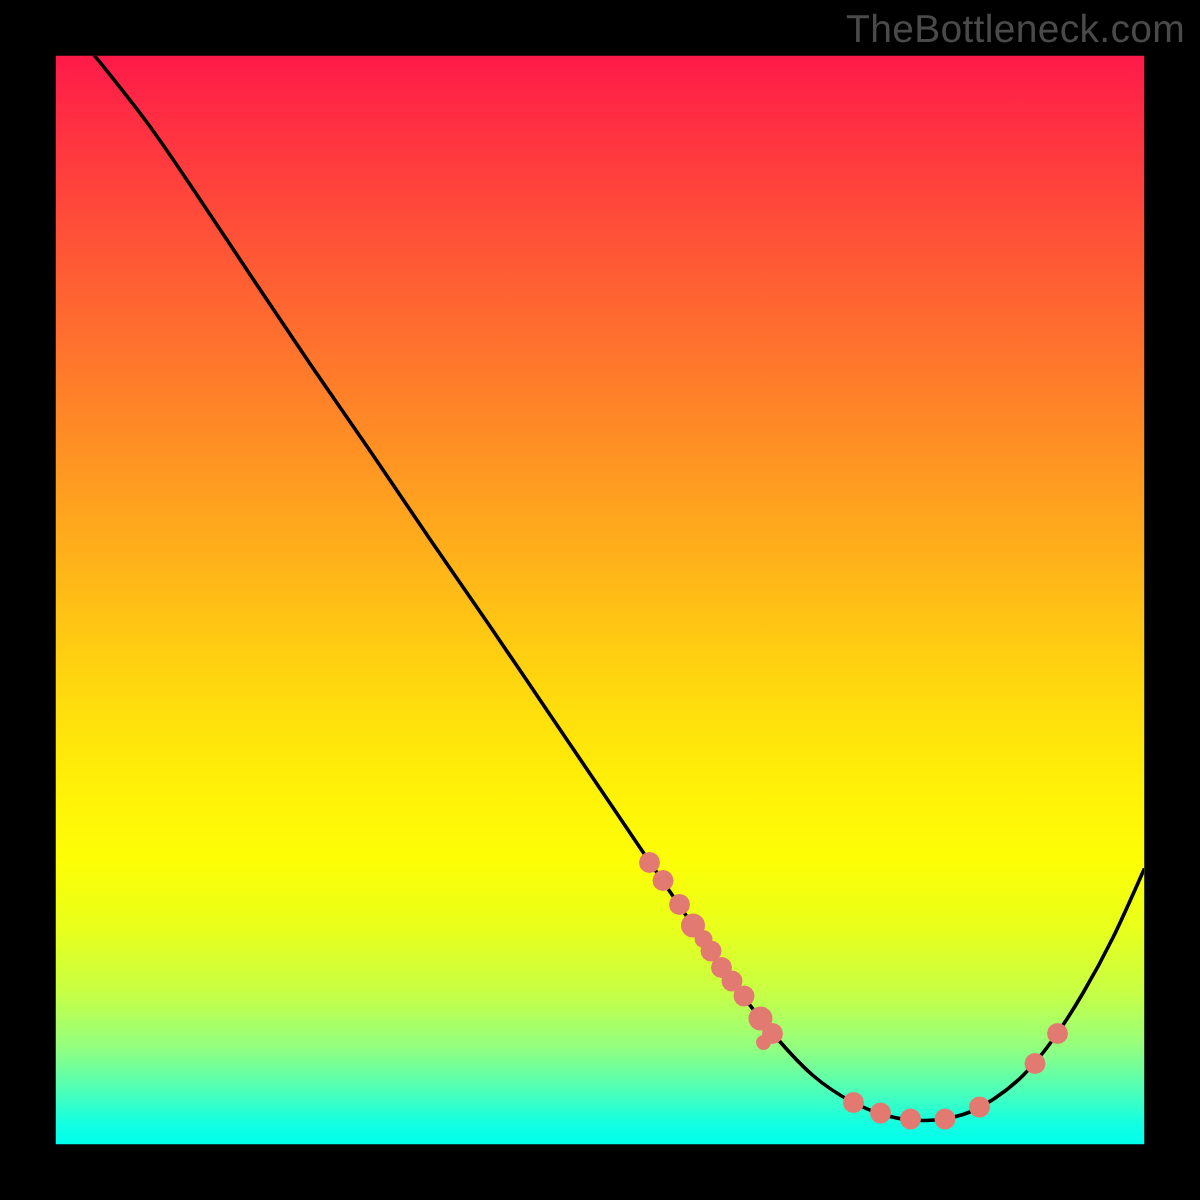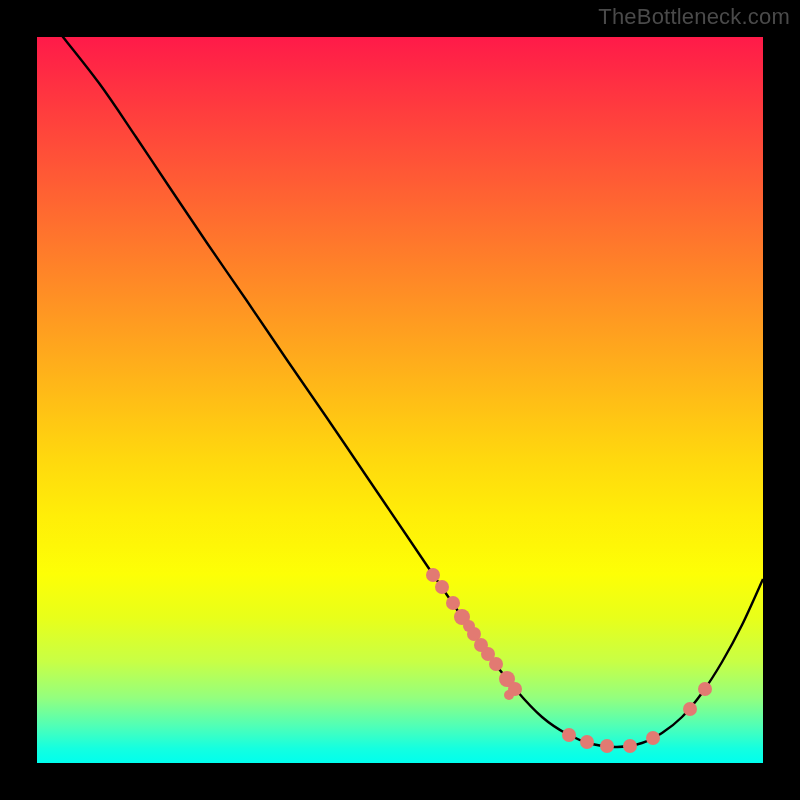--- a/index.html
+++ b/index.html
@@ -37,21 +37,21 @@
       #4effb8 95%,
       #14ffe0 98%,
       #00ffee 100%
     );
   }
   .watermark {
     position: absolute;
     top: 4px;
     right: 10px;
     color: #4a4a4a;
-    font-size: 22px;
+    font-size: 26px;
     font-weight: 500;
     z-index: 10;
     letter-spacing: 0.2px;
   }
   svg.curve-layer {
     position: absolute;
     inset: 0;
     width: 100%;
     height: 100%;
   }

